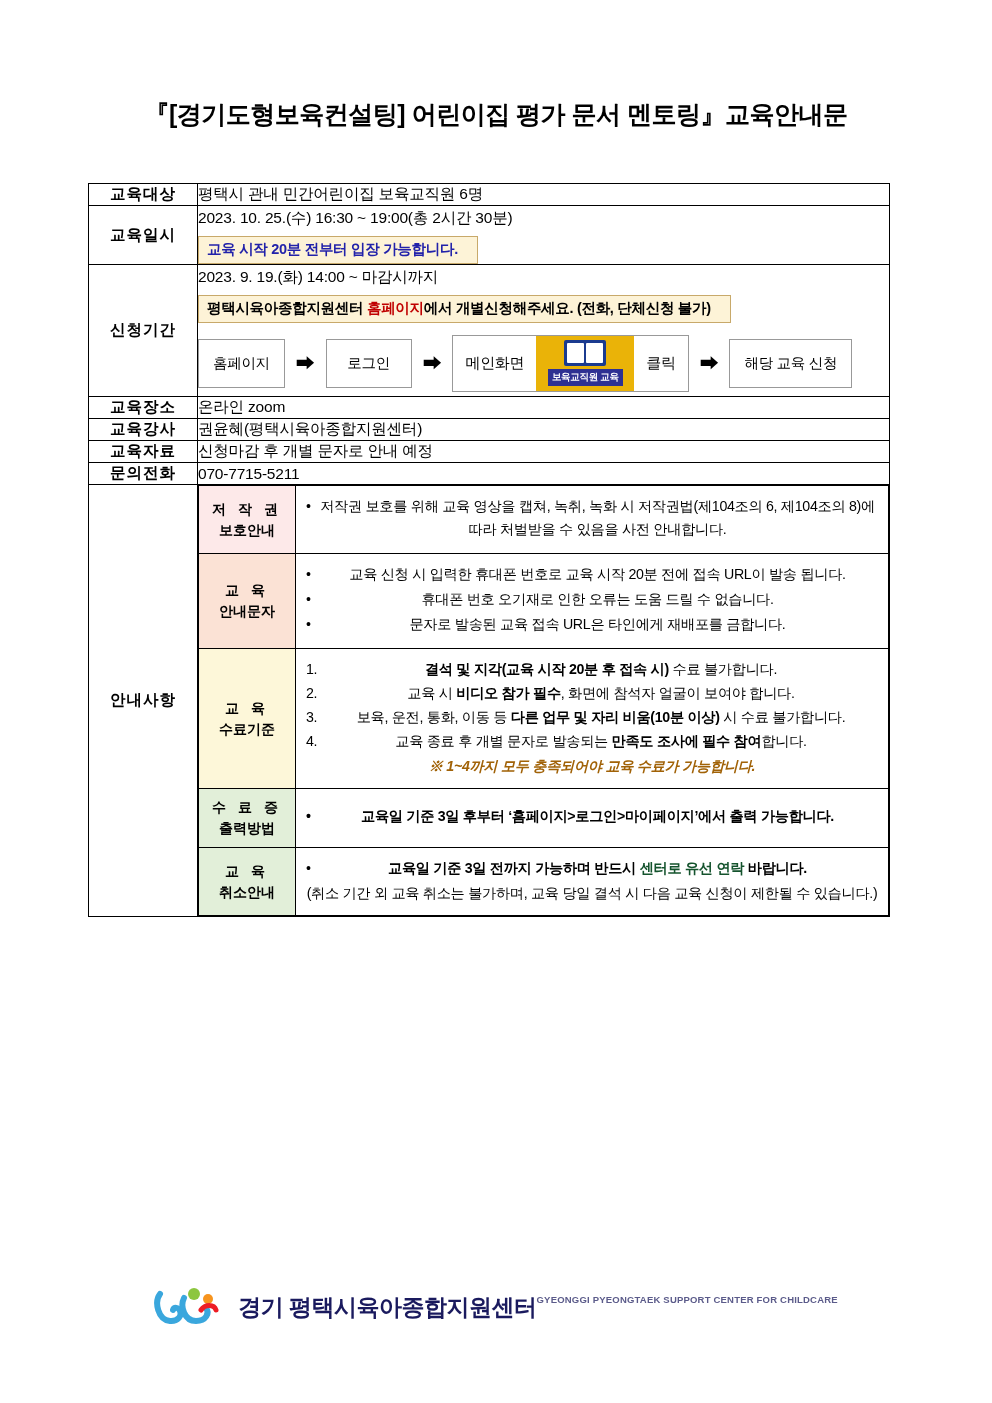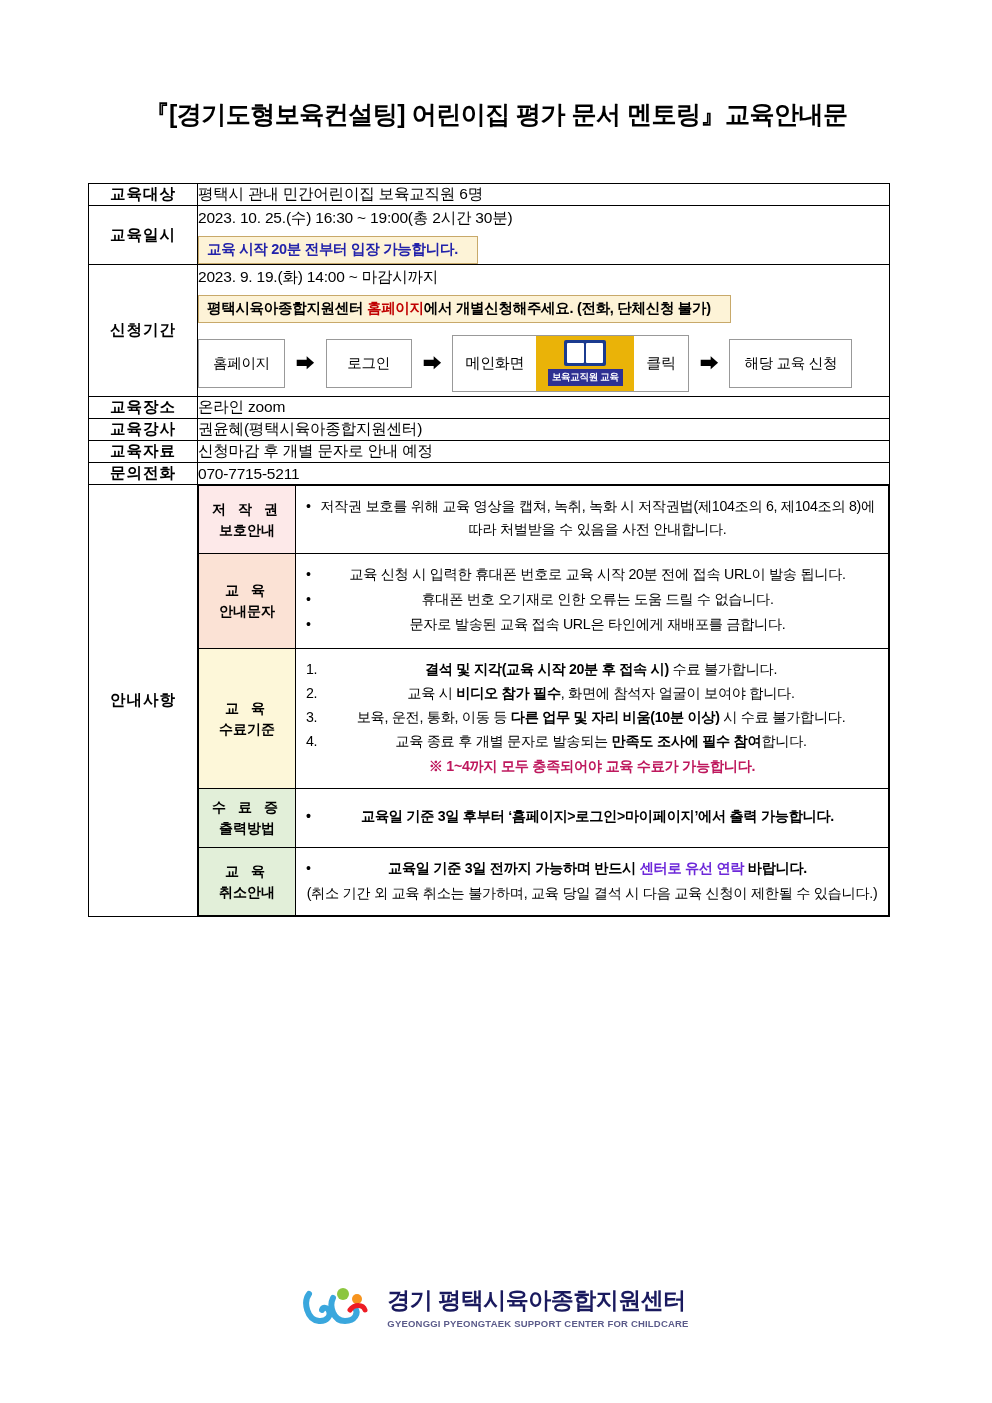--- a/index.html
+++ b/index.html
@@ -205,23 +205,23 @@
     position: relative;
     padding-left: 18px;
     margin: 0 0 1px 0;
   }
   .num-li .n {
     position: absolute;
     left: 0;
     top: 0;
   }
   .b { font-weight: bold; }
-  .blue { color: #6d28d9; font-weight: bold; }
+  .blue { color: #14532d; font-weight: bold; }
   .red { color: #c00000; font-weight: bold; }
-  .purple { color: #be185d; font-weight: bold; }
+  .purple { color: #a16207; font-weight: bold; font-style: italic; }
   .cat-pink { background: #fde9e9; }
   .cat-peach { background: #fbe2d5; }
   .cat-yellow { background: #fdf7d9; }
   .cat-green { background: #e2efd9; }
   .cat-green2 { background: #e2efd9; }
   .footer-logo {
     position: absolute;
     top: 1284px;
     left: 0;
     width: 992px;
@@ -230,21 +230,21 @@
     align-items: center;
     gap: 12px;
   }
   .logo-mark {
     position: relative;
     width: 72px;
     height: 46px;
   }
   .logo-text-wrap {
     display: flex;
-    flex-direction: column;
+    flex-direction: row;
     justify-content: center;
   }
   .logo-main {
     font-size: 23px;
     font-weight: bold;
     color: #1a1a5e;
     letter-spacing: -0.5px;
   }
   .logo-sub {
     font-size: 9.5px;

